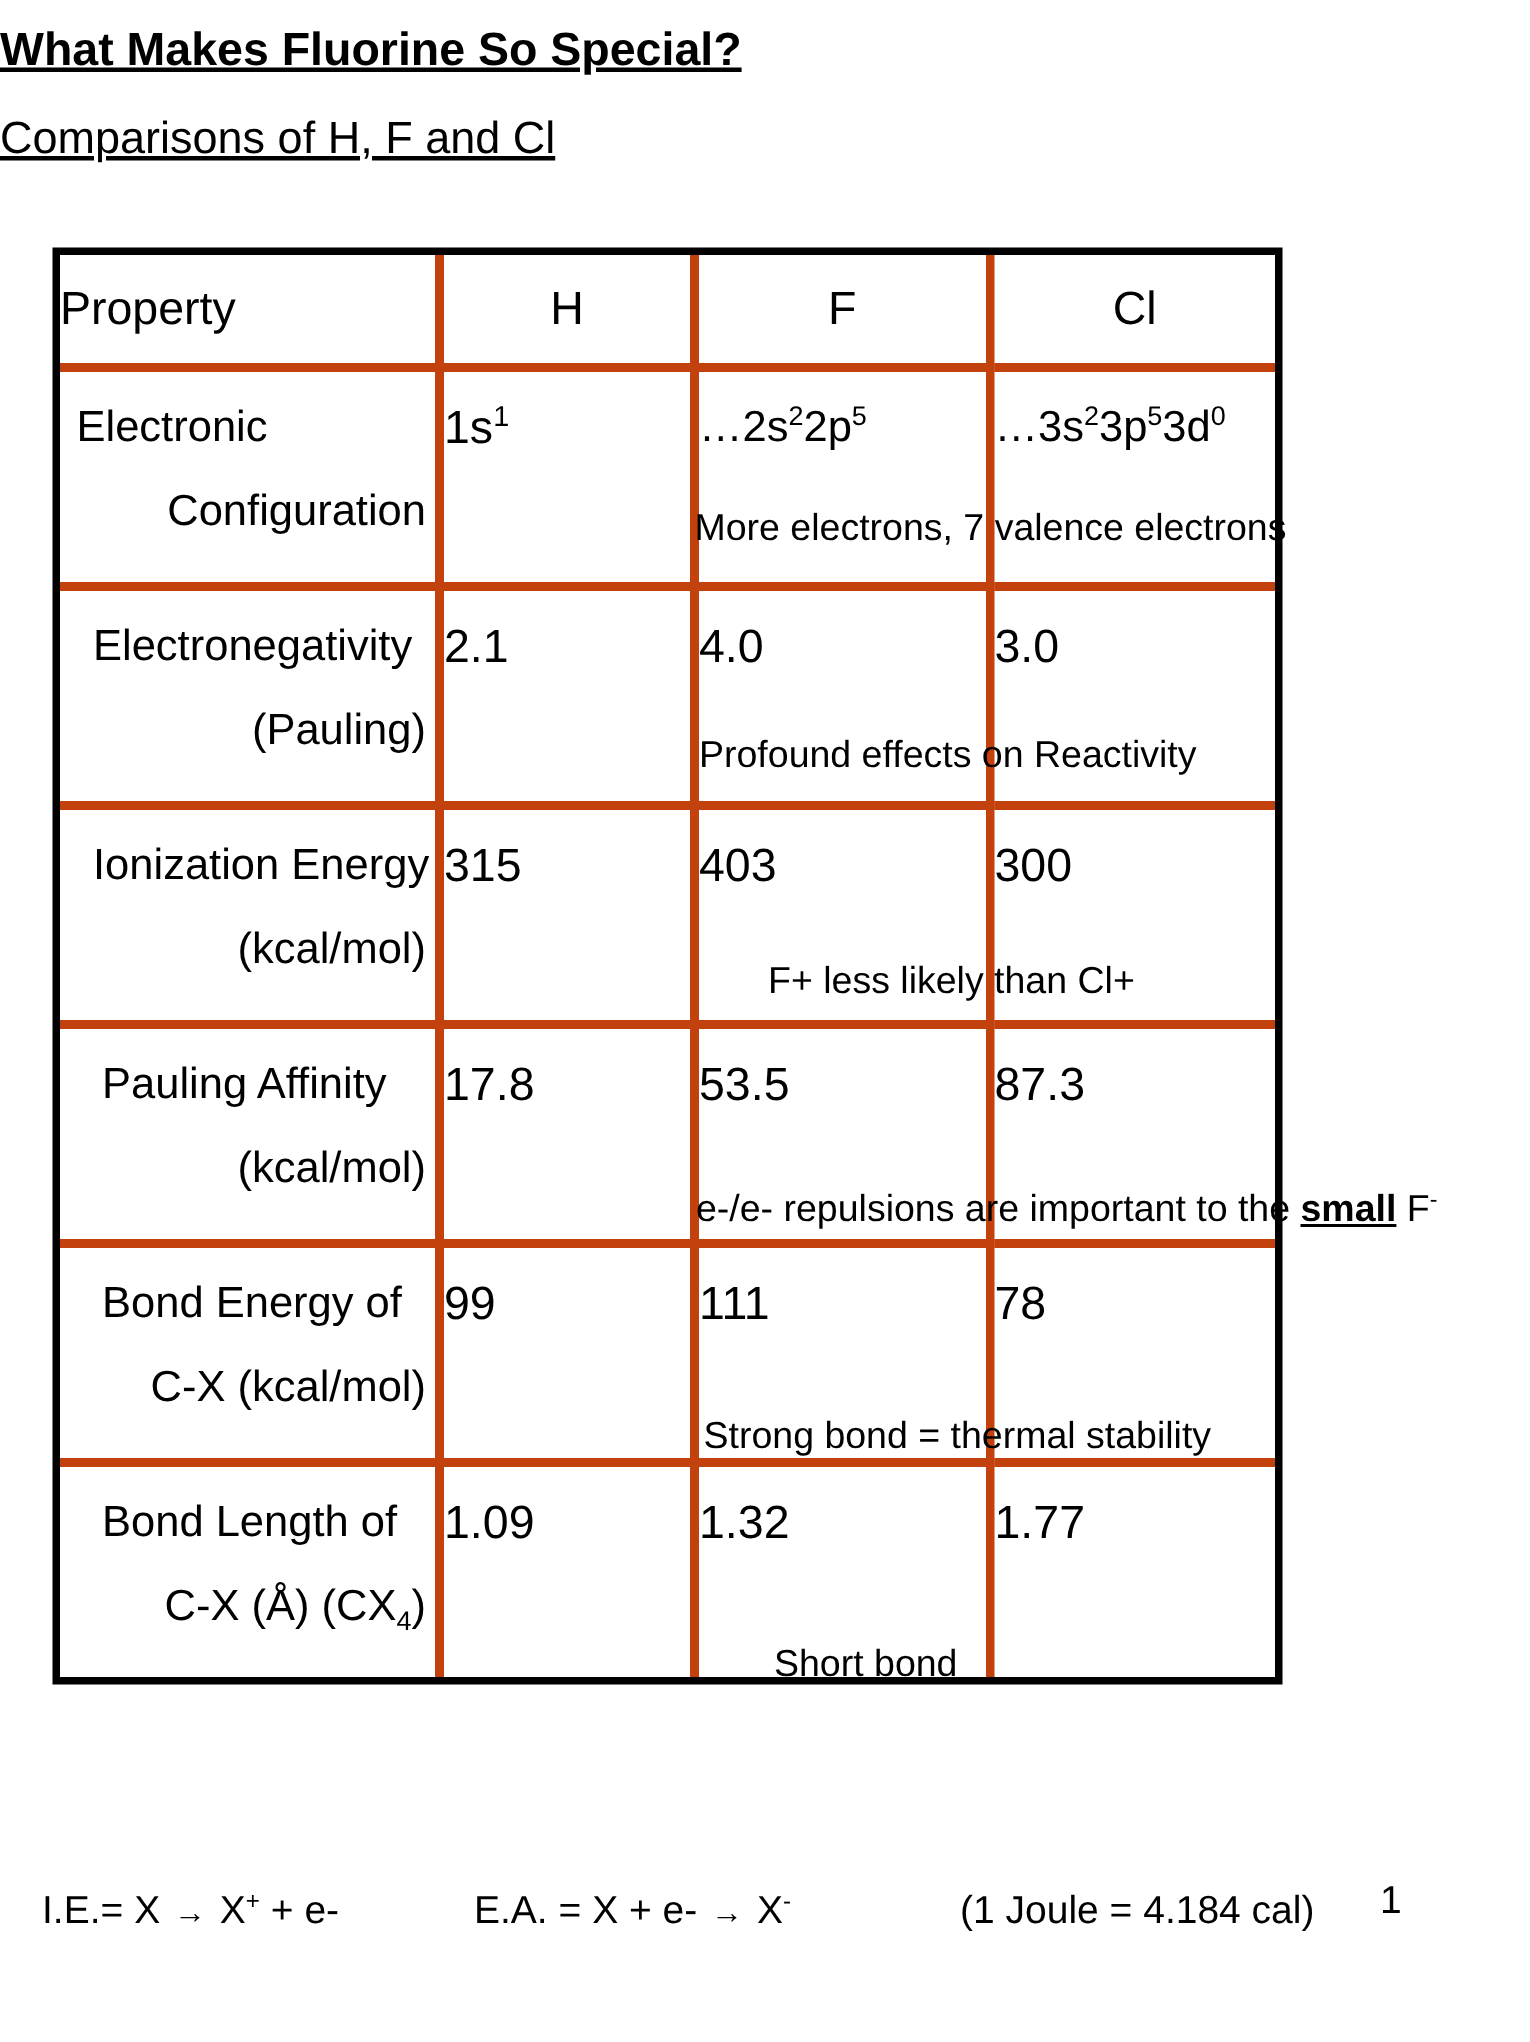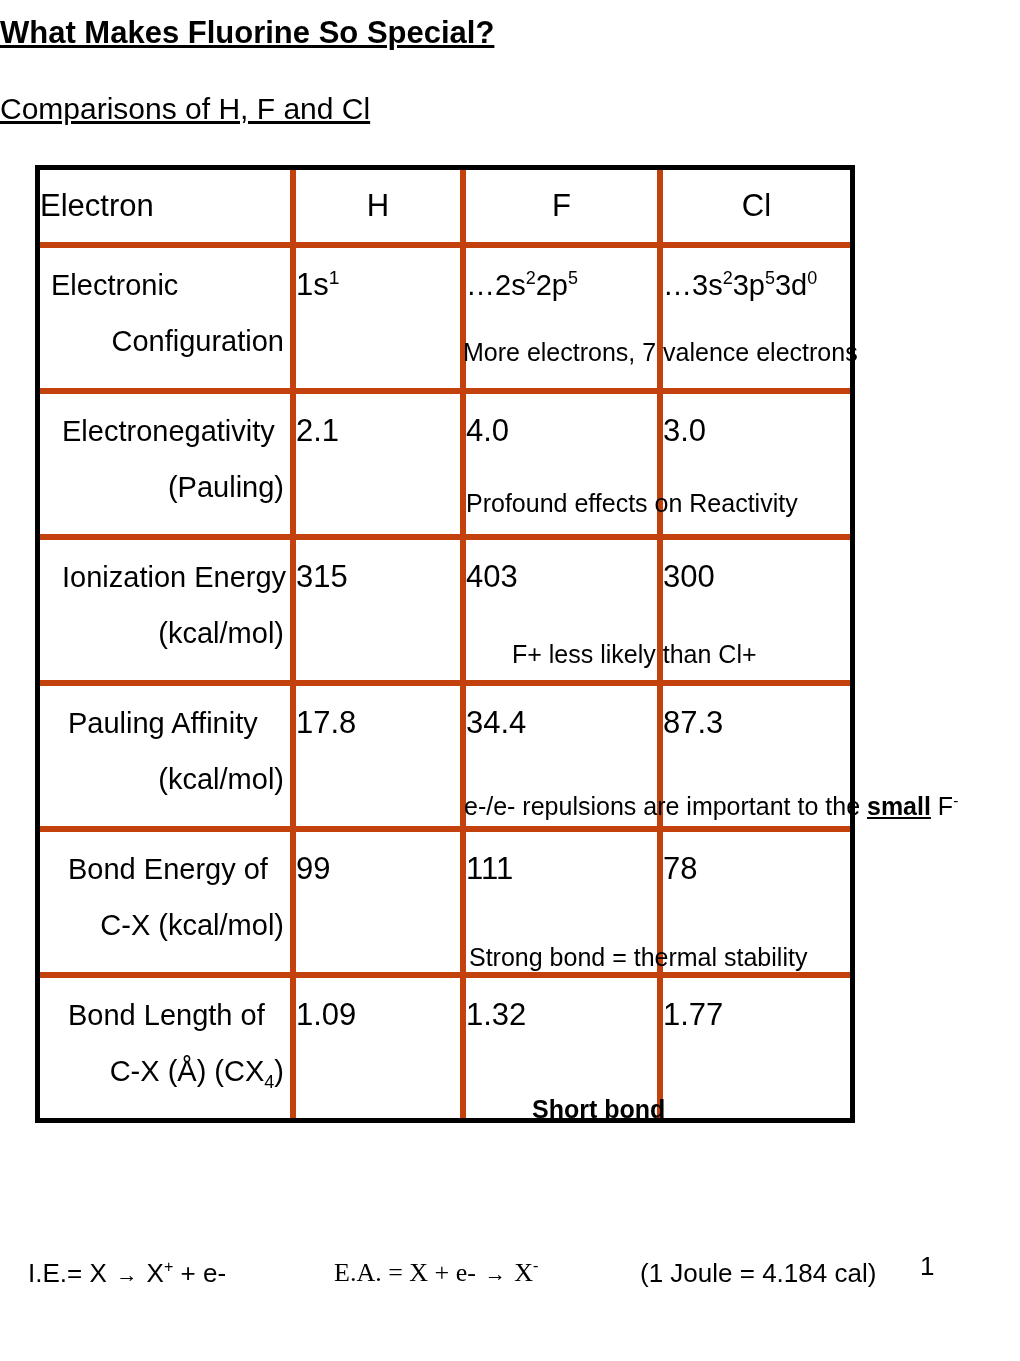--- a/index.html
+++ b/index.html
@@ -29,21 +29,21 @@
     font-weight: bold;
     text-decoration: underline;
     line-height: 38px;
     letter-spacing: 0px;
   }
   .doc-subtitle {
     font-size: 30px;
     font-weight: normal;
     text-decoration: underline;
     line-height: 38px;
-    margin-top: 38px;
+    margin-top: 22px;
   }
 
   
   .table-wrap {
     position: absolute;
     left: 35px;
     top: 165px;
     width: 820px;
     border: 5px solid #000;
     box-sizing: border-box;
@@ -120,32 +120,32 @@
     white-space: nowrap;
     z-index: 5;
   }
   .note b { font-weight: bold; text-decoration: underline; }
 
   .note-1 { left: 463px; top: 338px; }
   .note-2 { left: 466px; top: 489px; }
   .note-3 { left: 512px; top: 640px; }
   .note-4 { left: 464px; top: 792px; }
   .note-5 { left: 469px; top: 943px; }
-  .note-6 { left: 532px; top: 1095px; font-weight: bold; }
+  .note-6 { left: 516px; top: 1095px; }
 
   
   .footer-item {
     position: absolute;
     font-size: 26px;
     line-height: 30px;
     white-space: nowrap;
     text-align: center;
   }
   .f-ie    { left: 28px;  top: 1258px; }
-  .f-ea    { left: 334px; top: 1258px; font-family: Liberation Serif, serif; }
+  .f-ea    { left: 316px; top: 1258px; }
   .f-joule { left: 640px; top: 1258px; }
   .page-no { left: 920px; top: 1251px; font-size: 26px; }
   .arrow { font-size: 0.82em; padding: 0 2px; }
 </style>
 </head>
 <body>
 
 <div class="title-block">
   <div class="doc-title">What Makes Fluorine So Special?</div>
   <div class="doc-subtitle">Comparisons of H, F and Cl</div>
@@ -154,21 +154,21 @@
 <div class="table-wrap">
   <table class="cmp">
     <colgroup>
       <col class="c-prop">
         <col class="c-h">
         <col class="c-f">
         <col class="c-cl">
     </colgroup>
     <tbody>
       <tr>
-        <td class="hdr-cell hdr-prop">Electron</td>
+        <td class="hdr-cell hdr-prop">Property</td>
         <td class="hdr-cell hdr-mid">H</td>
         <td class="hdr-cell hdr-mid">F</td>
         <td class="hdr-cell hdr-mid">Cl</td>
       </tr>
 
       <tr>
         <td class="row-cell">
           <div class="prop-line1">Electronic</div>
           <div class="prop-line2">Configuration</div>
         </td>
@@ -217,21 +217,21 @@
 
       <tr>
         <td class="row-cell">
           <div class="prop-line1 prop-indent2">  Pauling Affinity</div>
           <div class="prop-line2">(kcal/mol)</div>
         </td>
         <td class="row-cell">
           <div class="val">17.8</div>
         </td>
         <td class="row-cell">
-          <div class="val">34.4</div>
+          <div class="val">53.5</div>
         </td>
         <td class="row-cell">
           <div class="val">87.3</div>
         </td>
       </tr>
 
       <tr>
         <td class="row-cell">
           <div class="prop-line1 prop-indent2">  Bond Energy of</div>
           <div class="prop-line2">C-X (kcal/mol)</div>

